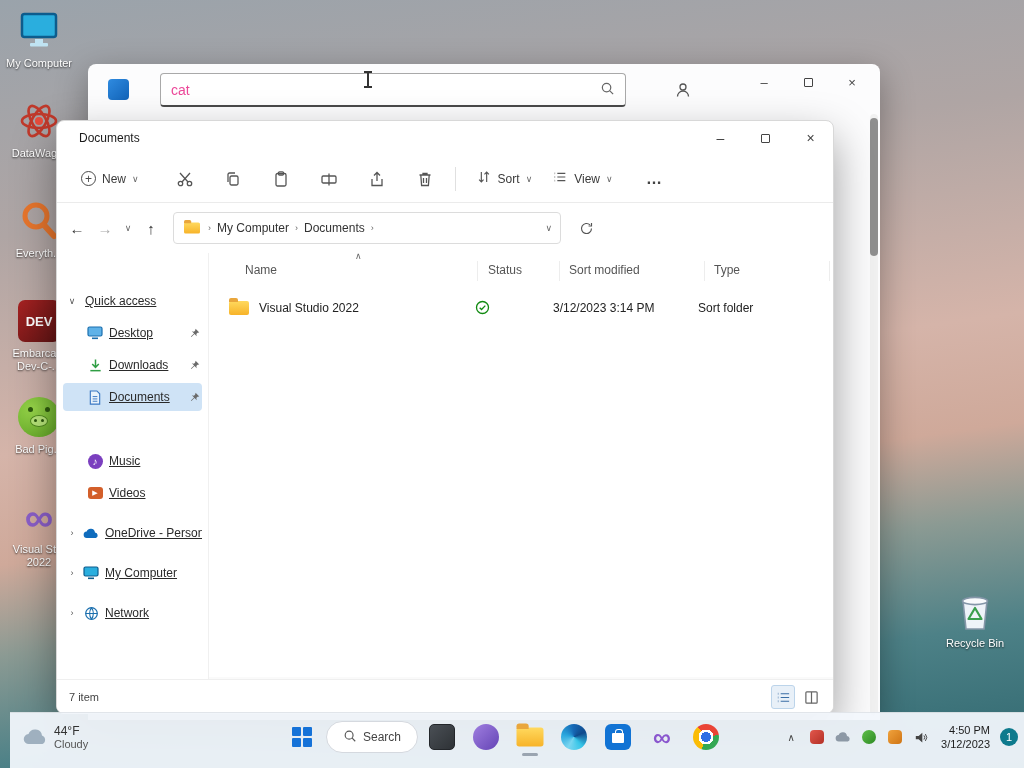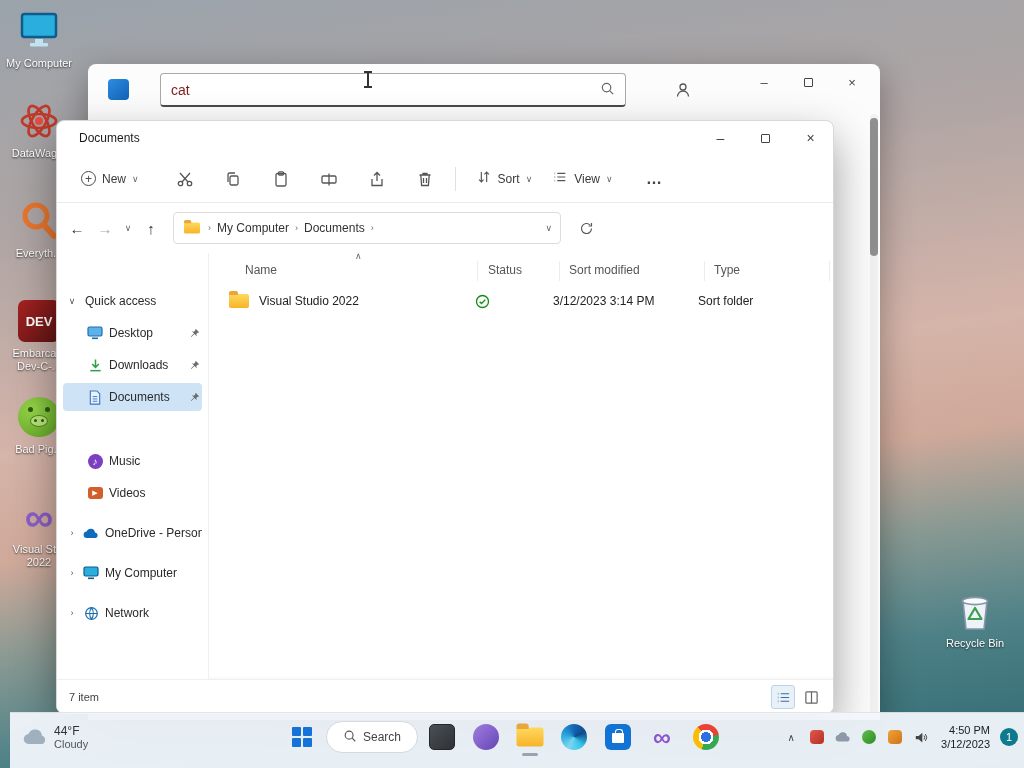--- a/index.html
+++ b/index.html
@@ -24,21 +24,21 @@
   .winbtn { display:flex; align-items:center; justify-content:center; color:#444; font-size:13px; }
   .maxbox { width:9px; height:9px; border:1px solid #444; border-radius:1px; }
 
   
   #bgwin { position:absolute; left:88px; top:64px; width:792px; height:656px; background:#fcfcfd;
     border-radius:8px 8px 0 0; box-shadow:0 10px 34px rgba(0,0,0,.33); z-index:2; }
   #bgwin .appic { position:absolute; left:20px; top:15px; width:21px; height:21px; border-radius:4px;
     background:linear-gradient(135deg,#2f8be0,#1263b8); }
   #bgwin .searchbox { position:absolute; left:72px; top:9px; width:466px; height:34px; background:#fff;
     border:1px solid #a9a9a9; border-bottom:2px solid #4a4a4a; border-radius:4px; display:flex; align-items:center; padding:0 10px; }
-  #bgwin .searchbox input { flex:1; border:none; outline:none; font:14px "Liberation Sans","DejaVu Sans",sans-serif; color:#7f1d1d; background:transparent; }
+  #bgwin .searchbox input { flex:1; border:none; outline:none; font:14px "Liberation Sans","DejaVu Sans",sans-serif; color:#ec4899; background:transparent; }
   #bgwin .personbtn { position:absolute; left:580px; top:12px; width:30px; height:28px; display:flex; align-items:center; justify-content:center; border-radius:4px; }
   #bgwin .ctrls { position:absolute; right:6px; top:4px; display:flex; }
   #bgwin .ctrls .winbtn { width:44px; height:28px; }
   #bgwin .vtrack { position:absolute; right:2px; top:50px; bottom:4px; width:8px; background:#f1f1f1; border-radius:4px; }
   #bgwin .vthumb { position:absolute; right:0; top:4px; width:8px; height:138px; background:#8f8f8f; border-radius:4px; }
 
   
   #explorer { position:absolute; left:56px; top:120px; width:778px; height:594px; background:#fff;
     border-radius:8px; box-shadow:0 18px 44px rgba(0,0,0,.38); z-index:3; overflow:hidden; border:1px solid #d8d8d8; }
   #explorer .titlebar { position:absolute; left:0; top:0; right:0; height:34px; }
@@ -65,29 +65,29 @@
   .refreshbtn { margin-left:10px; width:30px; height:30px; display:flex; align-items:center; justify-content:center; border-radius:4px; }
   .searchdocs { margin-left:12px; width:198px; height:32px; border:1px solid #dcdcdc; border-radius:4px; background:#fff;
     display:flex; align-items:center; padding:0 8px; gap:6px; }
   .searchdocs input { flex:1; border:none; outline:none; background:transparent; font:12px "Liberation Sans","DejaVu Sans",sans-serif; color:#777; min-width:0; }
 
   #explorer .sidebar { position:absolute; left:0; top:132px; width:152px; bottom:34px; border-right:1px solid #f0f0f0; }
   .sitem { position:absolute; left:6px; right:6px; height:28px; border-radius:4px; display:flex; align-items:center; font-size:12px; color:#2a2a2a; }
   .sitem.sel { background:#cfe3f6; }
   .sitem .schev { width:18px; text-align:center; font-size:9px; color:#555; flex:none; }
   .sitem .sic { width:20px; display:flex; justify-content:center; flex:none; }
-  .sitem .slb { flex:1; white-space:nowrap; overflow:hidden; padding-left:4px; }
+  .sitem .slb { flex:1; white-space:nowrap; overflow:hidden; padding-left:4px;text-decoration:underline; }
   .sitem .spin { width:16px; flex:none; display:flex; justify-content:center; }
   .indent { width:22px; flex:none; }
 
   #explorer .content { position:absolute; left:152px; top:132px; right:0; bottom:34px; }
   .hdr { position:absolute; top:10px; font-size:12px; color:#555; }
   .hsep { position:absolute; top:8px; width:1px; height:20px; background:#ededed; }
   .sortcaret { position:absolute; top:-2px; font-size:9px; color:#666; }
-  .frow { position:absolute; left:8px; right:8px; top:34px; height:28px; display:flex; align-items:center; border-radius:4px; }
+  .frow { position:absolute; left:8px; right:8px; top:34px; height:28px; display:flex; align-items:flex-end; border-radius:4px; }
   .folder { position:relative; width:20px; height:14px; background:linear-gradient(#ffd95e,#f7b329); border-radius:2px; flex:none; }
   .folder::before { content:""; position:absolute; top:-3px; left:0; width:9px; height:4px; background:#e9a63c; border-radius:2px 2px 0 0; }
 
   .hscroll { position:absolute; left:0; right:0; top:424px; height:10px; background:#fafafa; }
   .hthumb { position:absolute; left:22px; width:530px; top:2px; height:6px; background:#c9c9c9; border-radius:3px; }
 
   #explorer .statusbar { position:absolute; left:0; right:0; bottom:0; height:34px; border-top:1px solid #efefef; display:flex; align-items:center; padding:0 12px; background:#fff; }
   .viewtoggles { position:absolute; right:10px; top:5px; display:flex; gap:4px; }
   .vt { width:24px; height:24px; border-radius:3px; display:flex; align-items:center; justify-content:center; }
   .vt.on { background:#e8f0f8; border:1px solid #bcd4ea; }

